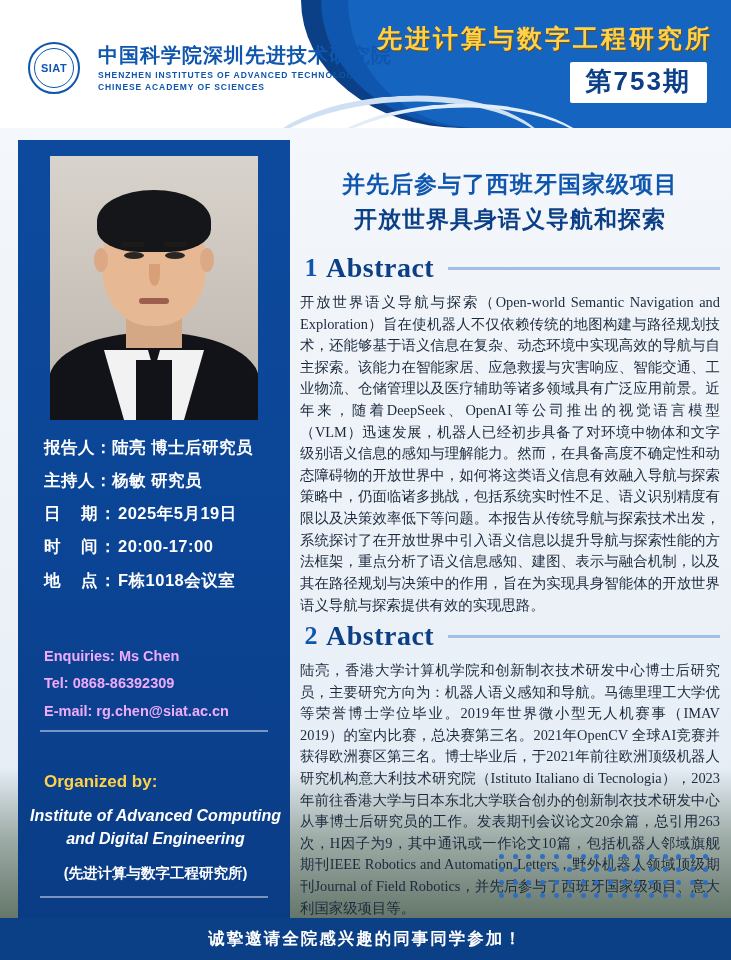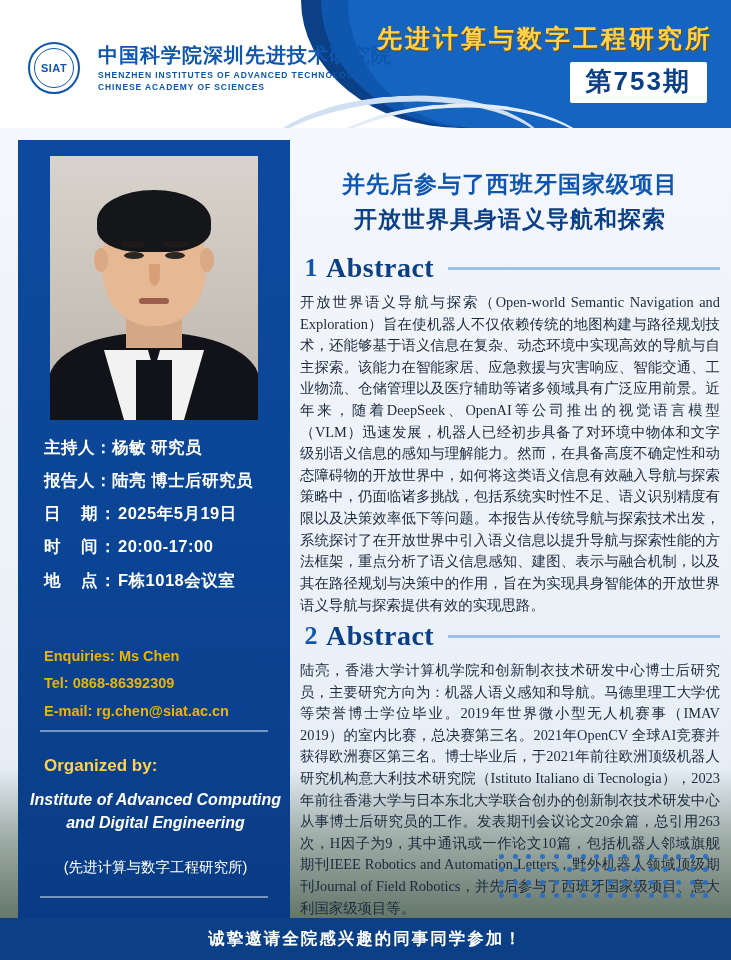--- a/index.html
+++ b/index.html
@@ -185,45 +185,45 @@
   }
   .info-line {
     font-size: 16.5px; font-weight: bold;
     line-height: 1.1; margin-bottom: 15px;
     letter-spacing: .5px;
   }
   .info-line .lbl { letter-spacing: 2px; }
 
   .contact-block {
     position: absolute; left: 26px; top: 508px;
-    width: 236px; color: #eab308;
+    width: 236px; color: #f0abfc;
   }
   .contact-line {
     font-size: 14.5px; font-weight: bold;
     line-height: 1.2; margin-bottom: 10px;
     font-family: "Liberation Sans", sans-serif;
   }
 
   .org-divider {
     position: absolute; left: 22px; top: 590px;
     width: 228px; height: 2px; background: rgba(255,255,255,.45);
   }
   .org-block {
-    position: absolute; left: 0; top: 616px;
+    position: absolute; left: 0; top: 632px;
     width: 275px; text-align: center; color: #ffffff;
   }
   .org-head {
     font-size: 17px; font-weight: bold; color: #ffd24a;
     text-align: left; padding-left: 26px; margin-bottom: 12px;
   }
   .org-name {
     font-size: 16px; font-weight: bold; line-height: 1.45; font-style: italic;
   }
   .org-cn {
-    font-size: 14.5px; font-weight: normal; margin-top: 24px;
+    font-size: 14.5px; font-weight: bold; margin-top: 14px;
   }
   .org-rule {
     position: absolute; left: 22px; top: 756px;
     width: 228px; height: 2px; background: rgba(255,255,255,.45);
   }
 
   
   .talk-title {
     position: absolute; left: 300px; top: 170px;
     width: 420px; text-align: center;
@@ -339,22 +339,22 @@
       <div class="p-hair"></div>
       <div class="p-brow-l"></div>
       <div class="p-brow-r"></div>
       <div class="p-eye-l"></div>
       <div class="p-eye-r"></div>
       <div class="p-nose"></div>
       <div class="p-mouth"></div>
     </div>
 
     <div class="info-block">
+      <div class="info-line">报告人：陆亮 博士后研究员</div>
       <div class="info-line">主持人：杨敏 研究员</div>
-      <div class="info-line">报告人：陆亮 博士后研究员</div>
       <div class="info-line">
         <span class="lbl">日　期：</span><span>2025年5月19日</span>
       </div>
       <div class="info-line">
         <span class="lbl">时　间：</span><span>20:00-17:00</span>
       </div>
       <div class="info-line">
         <span class="lbl">地　点：</span><span>F栋1018会议室</span>
       </div>
     </div>

